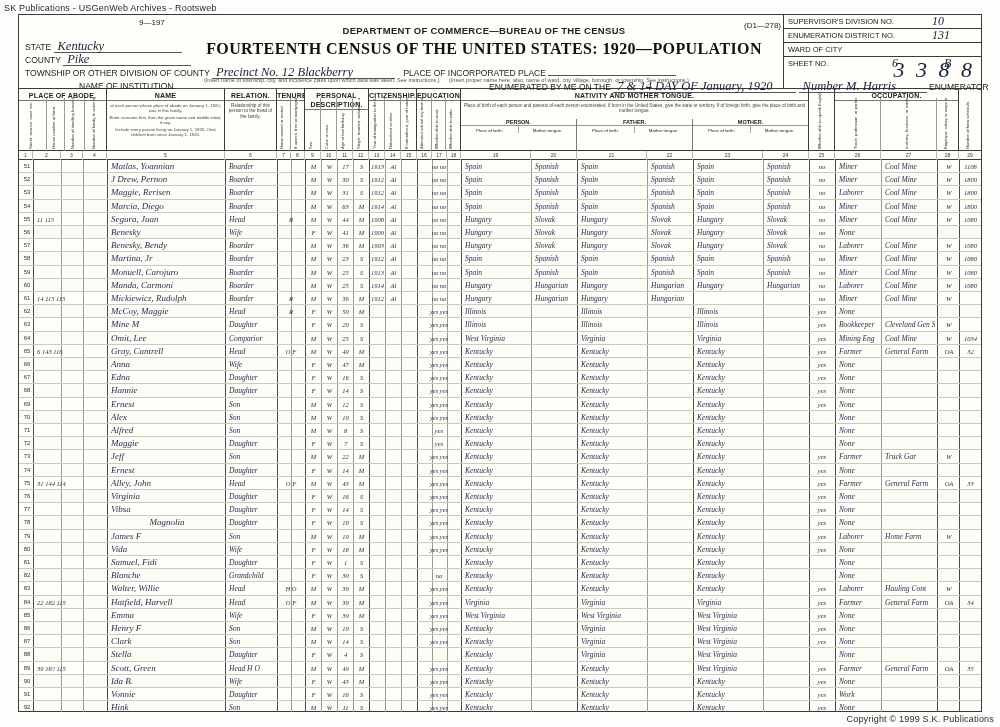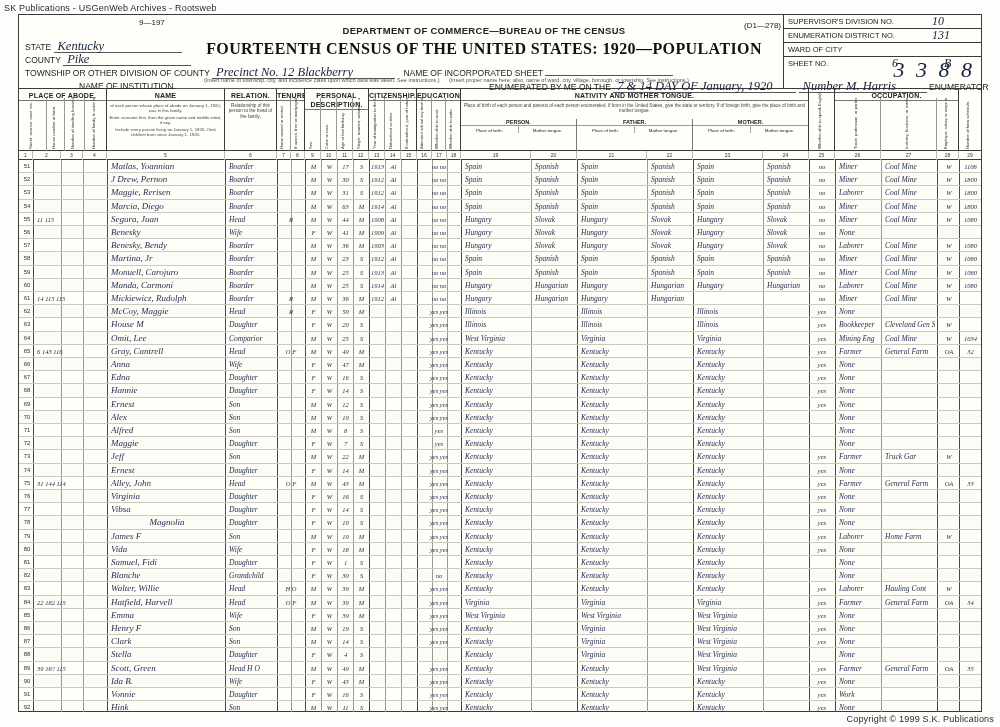--- a/index.html
+++ b/index.html
@@ -338,21 +338,21 @@
       </div>
 
       <div class="hfield" style="left:6px; top:39px;">
         <span>COUNTY</span>
         <span class="hval wide">Pike</span>
       </div>
 
       <div class="hfield" style="left:6px; top:52px;">
         <span>TOWNSHIP OR OTHER DIVISION OF COUNTY</span>
         <span class="hval xwide">Precinct No. 12  Blackberry</span>
-        <span style="margin-left:6px;">NAME OF INCORPORATED SHEET</span>
+        <span style="margin-left:6px;">PLACE OF INCORPORATED PLACE</span>
         <span class="hval wide"></span>
       </div>
       <div class="tiny-note" style="position:absolute; left:185px; top:62px;">(Insert name of township, city, and incidence class upon which data was taken. See instructions.)</div>
       <div class="tiny-note" style="position:absolute; left:430px; top:62px;">(Insert proper name here; also, name of ward, city, village, borough, or township. See instructions.)</div>
 
       <div class="hfield" style="left:60px; top:66px;">
         <span>NAME OF INSTITUTION</span>
         <span class="hval wide"></span>
       </div>
 
@@ -896,21 +896,21 @@
           <div class="cell sm" style="left: 746px; width: 42px;"></div>
           <div class="cell c xsm" style="left: 792px; width: 22px;">yes</div>
           <div class="cell sm" style="left: 818px; width: 42px;">None</div>
           <div class="cell sm" style="left: 864px; width: 52px;"></div>
           <div class="cell c xsm" style="left: 920px; width: 20px;"></div>
           <div class="cell c xsm" style="left: 941px; width: 21px;"></div>
         </div>
         <div class="row" style="top: 158.4px;">
           <div class="lnum-l">63</div>
           <div class="cell xsm" style="left: 16px; width: 70px;"></div>
-          <div class="cell" style="left: 90px; width: 114px;">House M</div>
+          <div class="cell" style="left: 90px; width: 114px;">Mine M</div>
           <div class="cell sm" style="left: 208px; width: 50px;">Daughter</div>
           <div class="cell c xsm" style="left: 259px; width: 26px;"></div>
           <div class="cell c xsm" style="left: 287px; width: 15px;">F</div>
           <div class="cell c xsm" style="left: 303px; width: 15px;">W</div>
           <div class="cell c xsm" style="left: 319px; width: 15px;">20</div>
           <div class="cell c xsm" style="left: 335px; width: 15px;">S</div>
           <div class="cell c xsm" style="left: 351px; width: 15px;"></div>
           <div class="cell c xsm" style="left: 367px; width: 15px;"></div>
           <div class="cell c xsm" style="left: 399px; width: 42px;">yes yes</div>
           <div class="cell sm" style="left: 444px; width: 66px;">Illinois</div>

